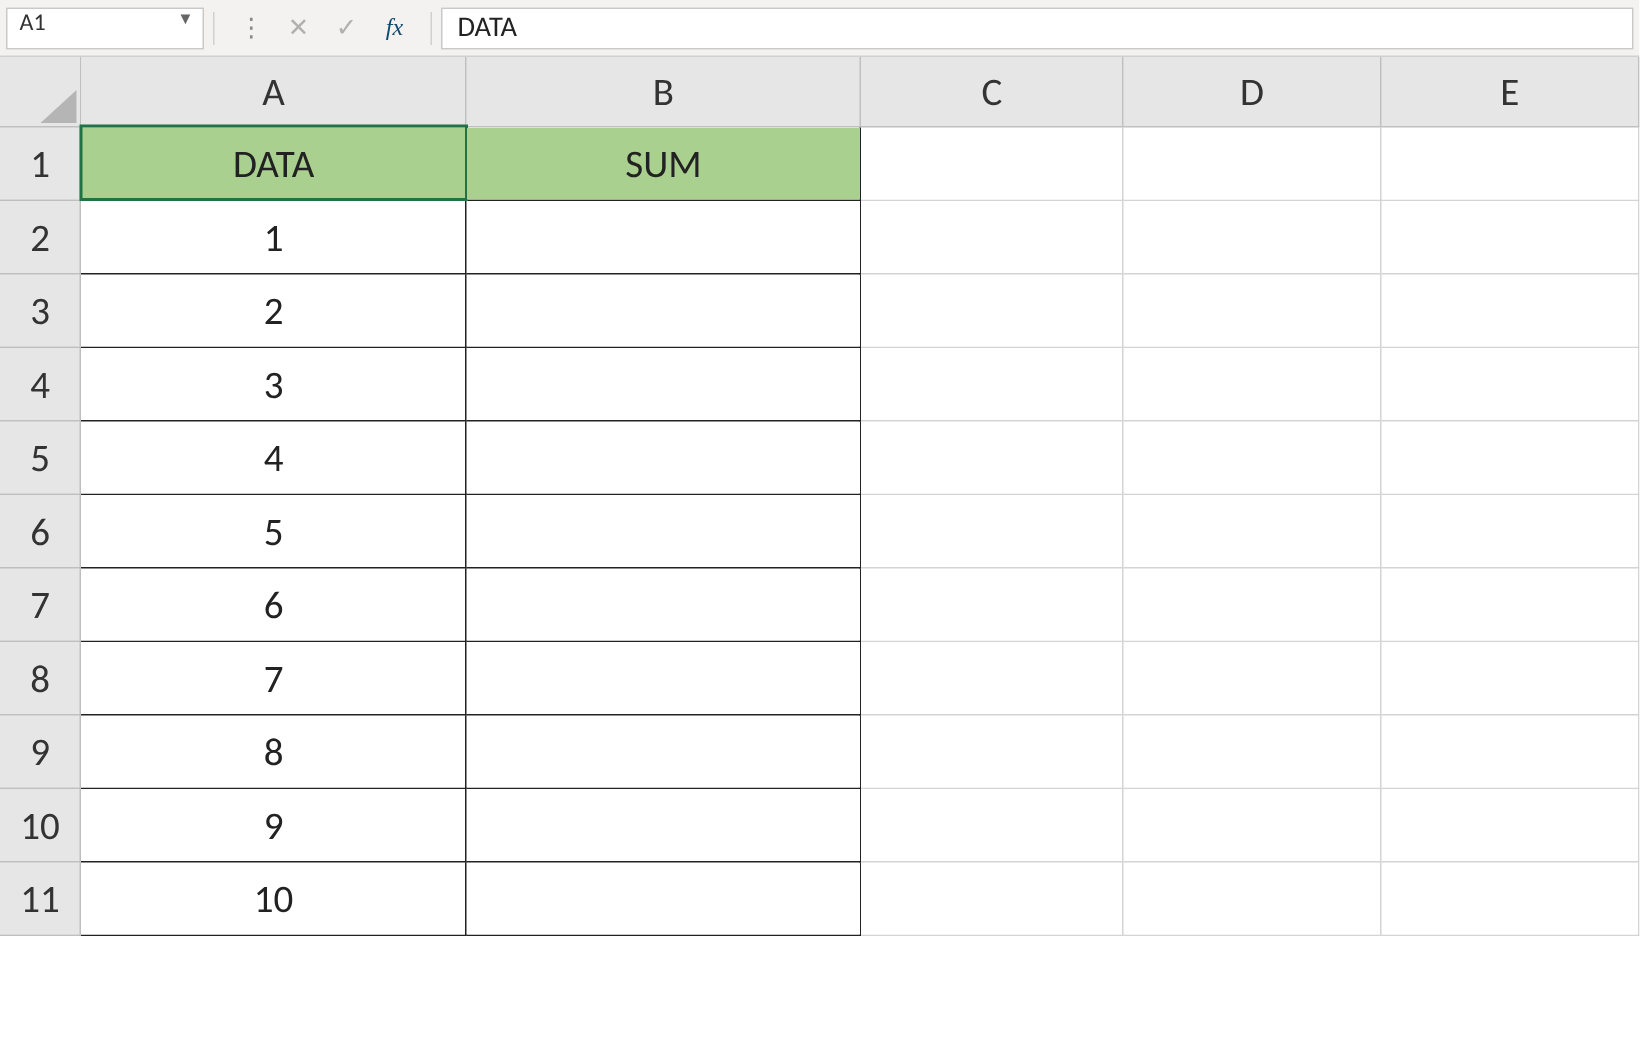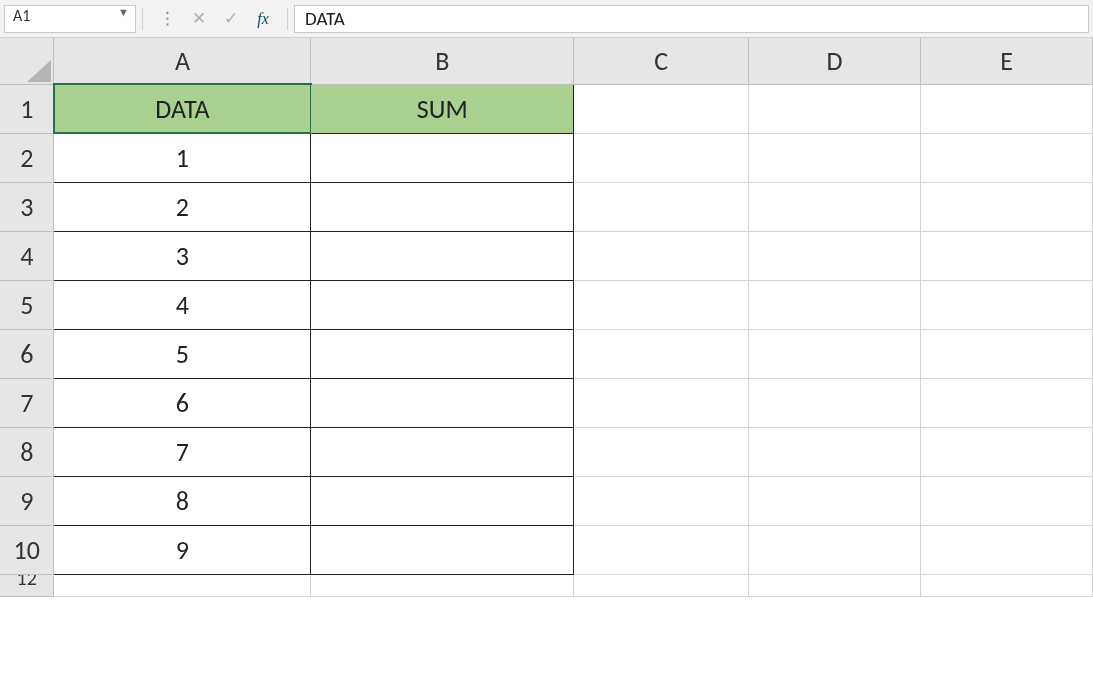--- a/index.html
+++ b/index.html
@@ -267,23 +267,23 @@
         <td class="cell"></td>
       </tr>
       <tr>
         <th class="row-head">10</th>
         <td class="cell bordered">9</td>
         <td class="cell bordered"></td>
         <td class="cell"></td>
         <td class="cell"></td>
         <td class="cell"></td>
       </tr>
-      <tr class="row-partial">
-        <th class="row-head" style="vertical-align:top; font-size:20px; line-height:6px; overflow:hidden;">12</th>
-        <td class="cell"></td>
-        <td class="cell"></td>
+      <tr>
+        <th class="row-head">11</th>
+        <td class="cell bordered">10</td>
+        <td class="cell bordered"></td>
         <td class="cell"></td>
         <td class="cell"></td>
         <td class="cell"></td>
       </tr>
     </tbody>
   </table>
 </div>
 
 </body></html>

